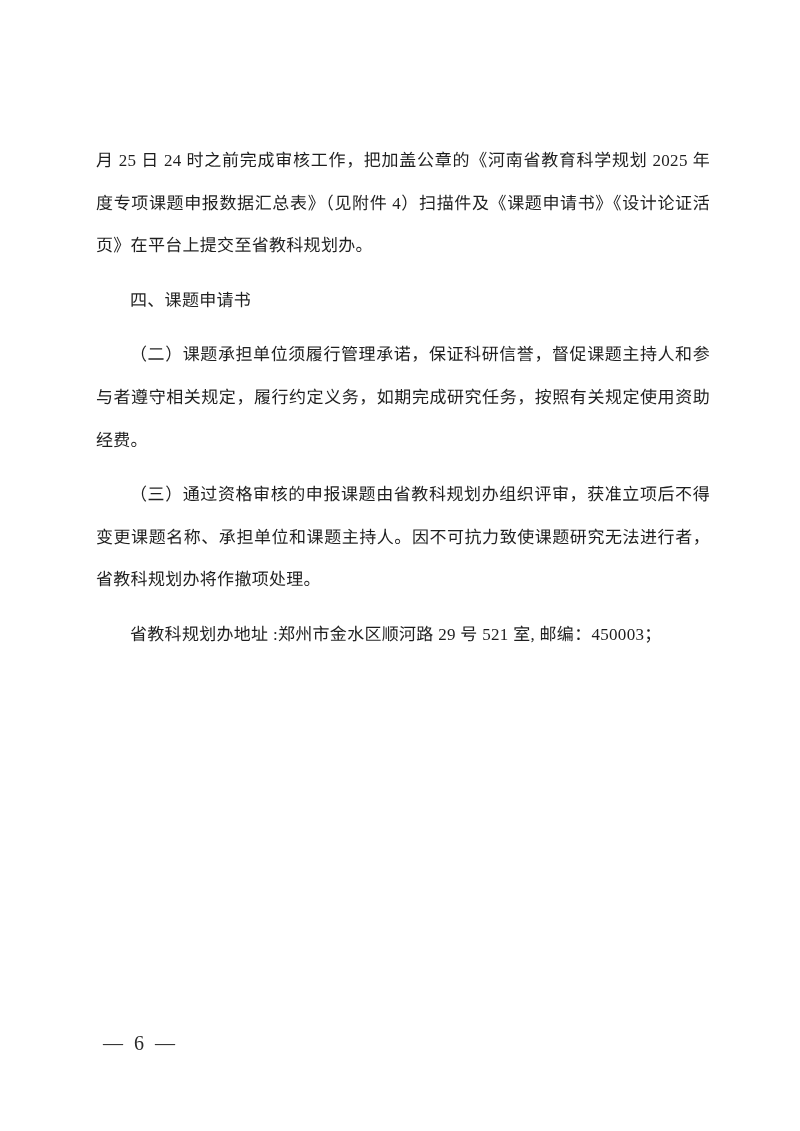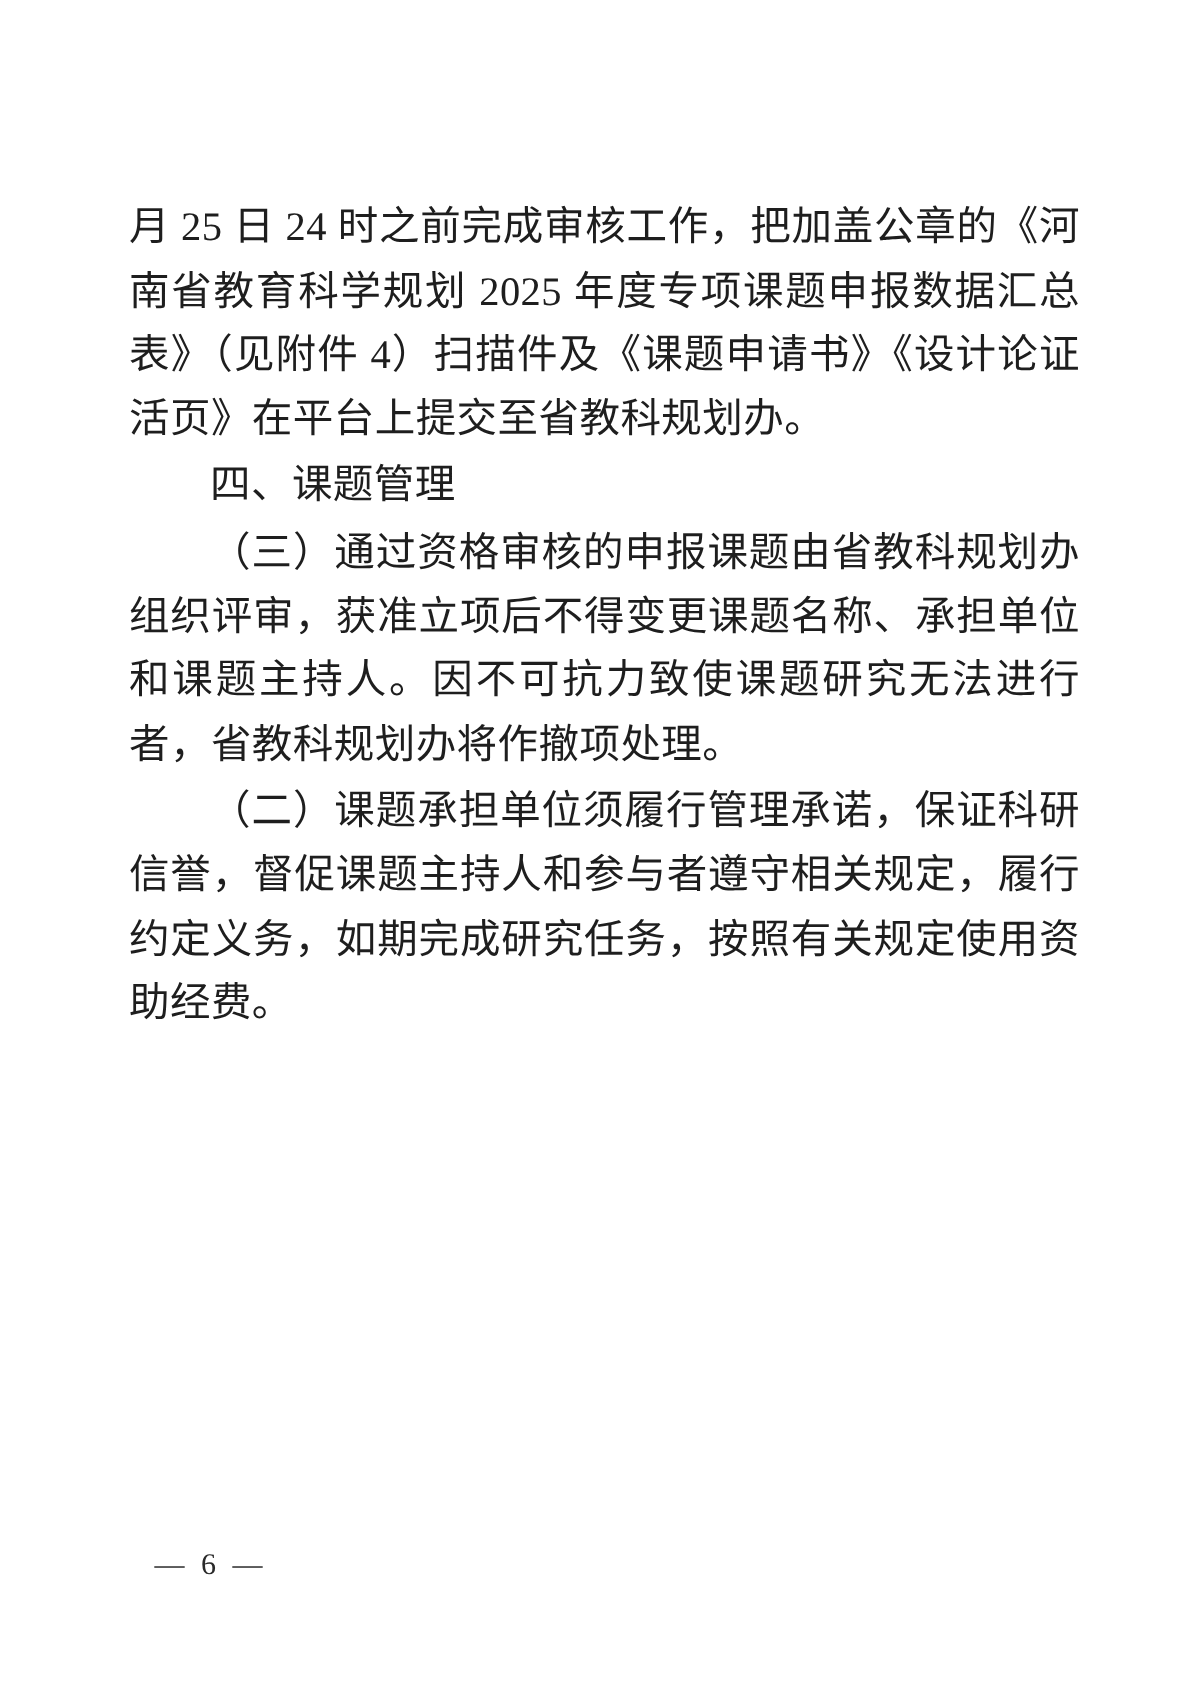--- a/index.html
+++ b/index.html
@@ -16,22 +16,22 @@
     font-family: "Liberation Serif", "DejaVu Serif", serif;
     color: #1e1e1e;
   }
   .doc-body {
     position: absolute;
     top: 128px;
     left: 84px;
     width: 638px;
   }
   .doc-body p {
-    margin: 2px;
-    font-size: 27px;
+    margin: 12px;
+    font-size: 17px;
     line-height: 42.6px;
     text-align: justify;
     text-justify: inter-ideograph;
     letter-spacing: 0.3px;
     word-break: break-all;
   }
   .doc-body p.indent {
     text-indent: 2em;
   }
   .page-number {
@@ -43,19 +43,20 @@
     color: #2a2a2a;
     white-space: nowrap;
   }
 </style>
 </head>
 <body>
 
 <div class="page">
   <div class="doc-body">
     <p>月 25 日 24 时之前完成审核工作，把加盖公章的《河南省教育科学规划 2025 年度专项课题申报数据汇总表》（见附件 4）扫描件及《课题申请书》《设计论证活页》在平台上提交至省教科规划办。</p>
-    <p class="indent">四、课题管理</p>
+    <p class="indent">四、课题申请书</p>
+    <p class="indent">（二）课题承担单位须履行管理承诺，保证科研信誉，督促课题主持人和参与者遵守相关规定，履行约定义务，如期完成研究任务，按照有关规定使用资助经费。</p>
     <p class="indent">（三）通过资格审核的申报课题由省教科规划办组织评审，获准立项后不得变更课题名称、承担单位和课题主持人。因不可抗力致使课题研究无法进行者，省教科规划办将作撤项处理。</p>
-    <p class="indent">（二）课题承担单位须履行管理承诺，保证科研信誉，督促课题主持人和参与者遵守相关规定，履行约定义务，如期完成研究任务，按照有关规定使用资助经费。</p>
+    <p class="indent">省教科规划办地址 :郑州市金水区顺河路 29 号 521 室, 邮编：450003；</p>
   </div>
 
   <div class="page-number">— 6 —</div>
 </div>
 
 </body></html>

